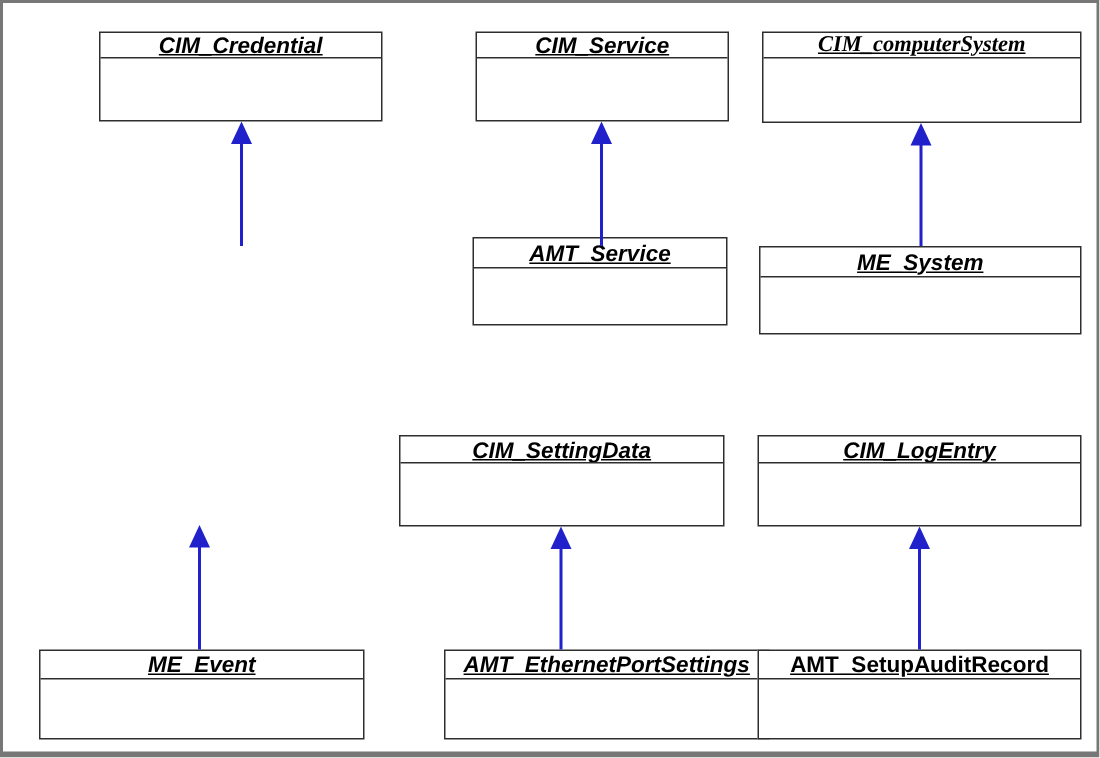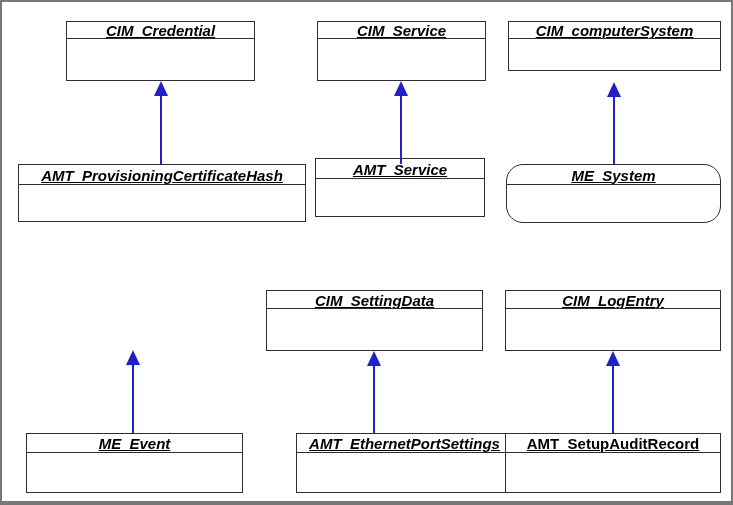--- a/index.html
+++ b/index.html
@@ -72,36 +72,32 @@
     <div class="node" style="left: 64px; top: 19px; width: 189px; height: 60px;">
       <div class="title italic" style="height: 17px;">CIM_Credential</div>
       <div class="body"></div>
     </div>
 
     <div class="node" style="left: 315px; top: 19px; width: 169px; height: 60px; text-align: center;">
       <div class="title italic" style="height: 17px;">CIM_Service</div>
       <div class="body"></div>
     </div>
 
-    <div class="node" style="left: 506px; top: 19px; width: 213px; height: 50px;">
+    <div class="node" style="left: 506px; top: 19px; width: 213px; height: 61px; font-family: Liberation Serif, serif;">
       <div class="title italic" style="height: 17px;">CIM_computerSystem</div>
       <div class="body"></div>
     </div>
 
-    <div class="node" style="left: 16px; top: 162px; width: 288px; height: 58px;">
-      <div class="title italic" style="height: 20px;">AMT_ProvisioningCertificateHash</div>
-      <div class="body"></div>
-    </div>
 
     <div class="node" style="left: 313px; top: 156px; width: 170px; height: 59px;">
       <div class="title italic" style="height: 20px;">AMT_Service</div>
       <div class="body"></div>
     </div>
 
-    <div class="node" style="left: 504px; top: 162px; width: 215px; height: 59px; border-radius: 17px;">
+    <div class="node" style="left: 504px; top: 162px; width: 215px; height: 59px;">
       <div class="title italic" style="height: 20px;">ME_System</div>
       <div class="body"></div>
     </div>
 
 
     <div class="node" style="left: 264px; top: 288px; width: 217px; height: 61px;">
       <div class="title italic" style="height: 18px;">CIM_SettingData</div>
       <div class="body"></div>
     </div>
 

